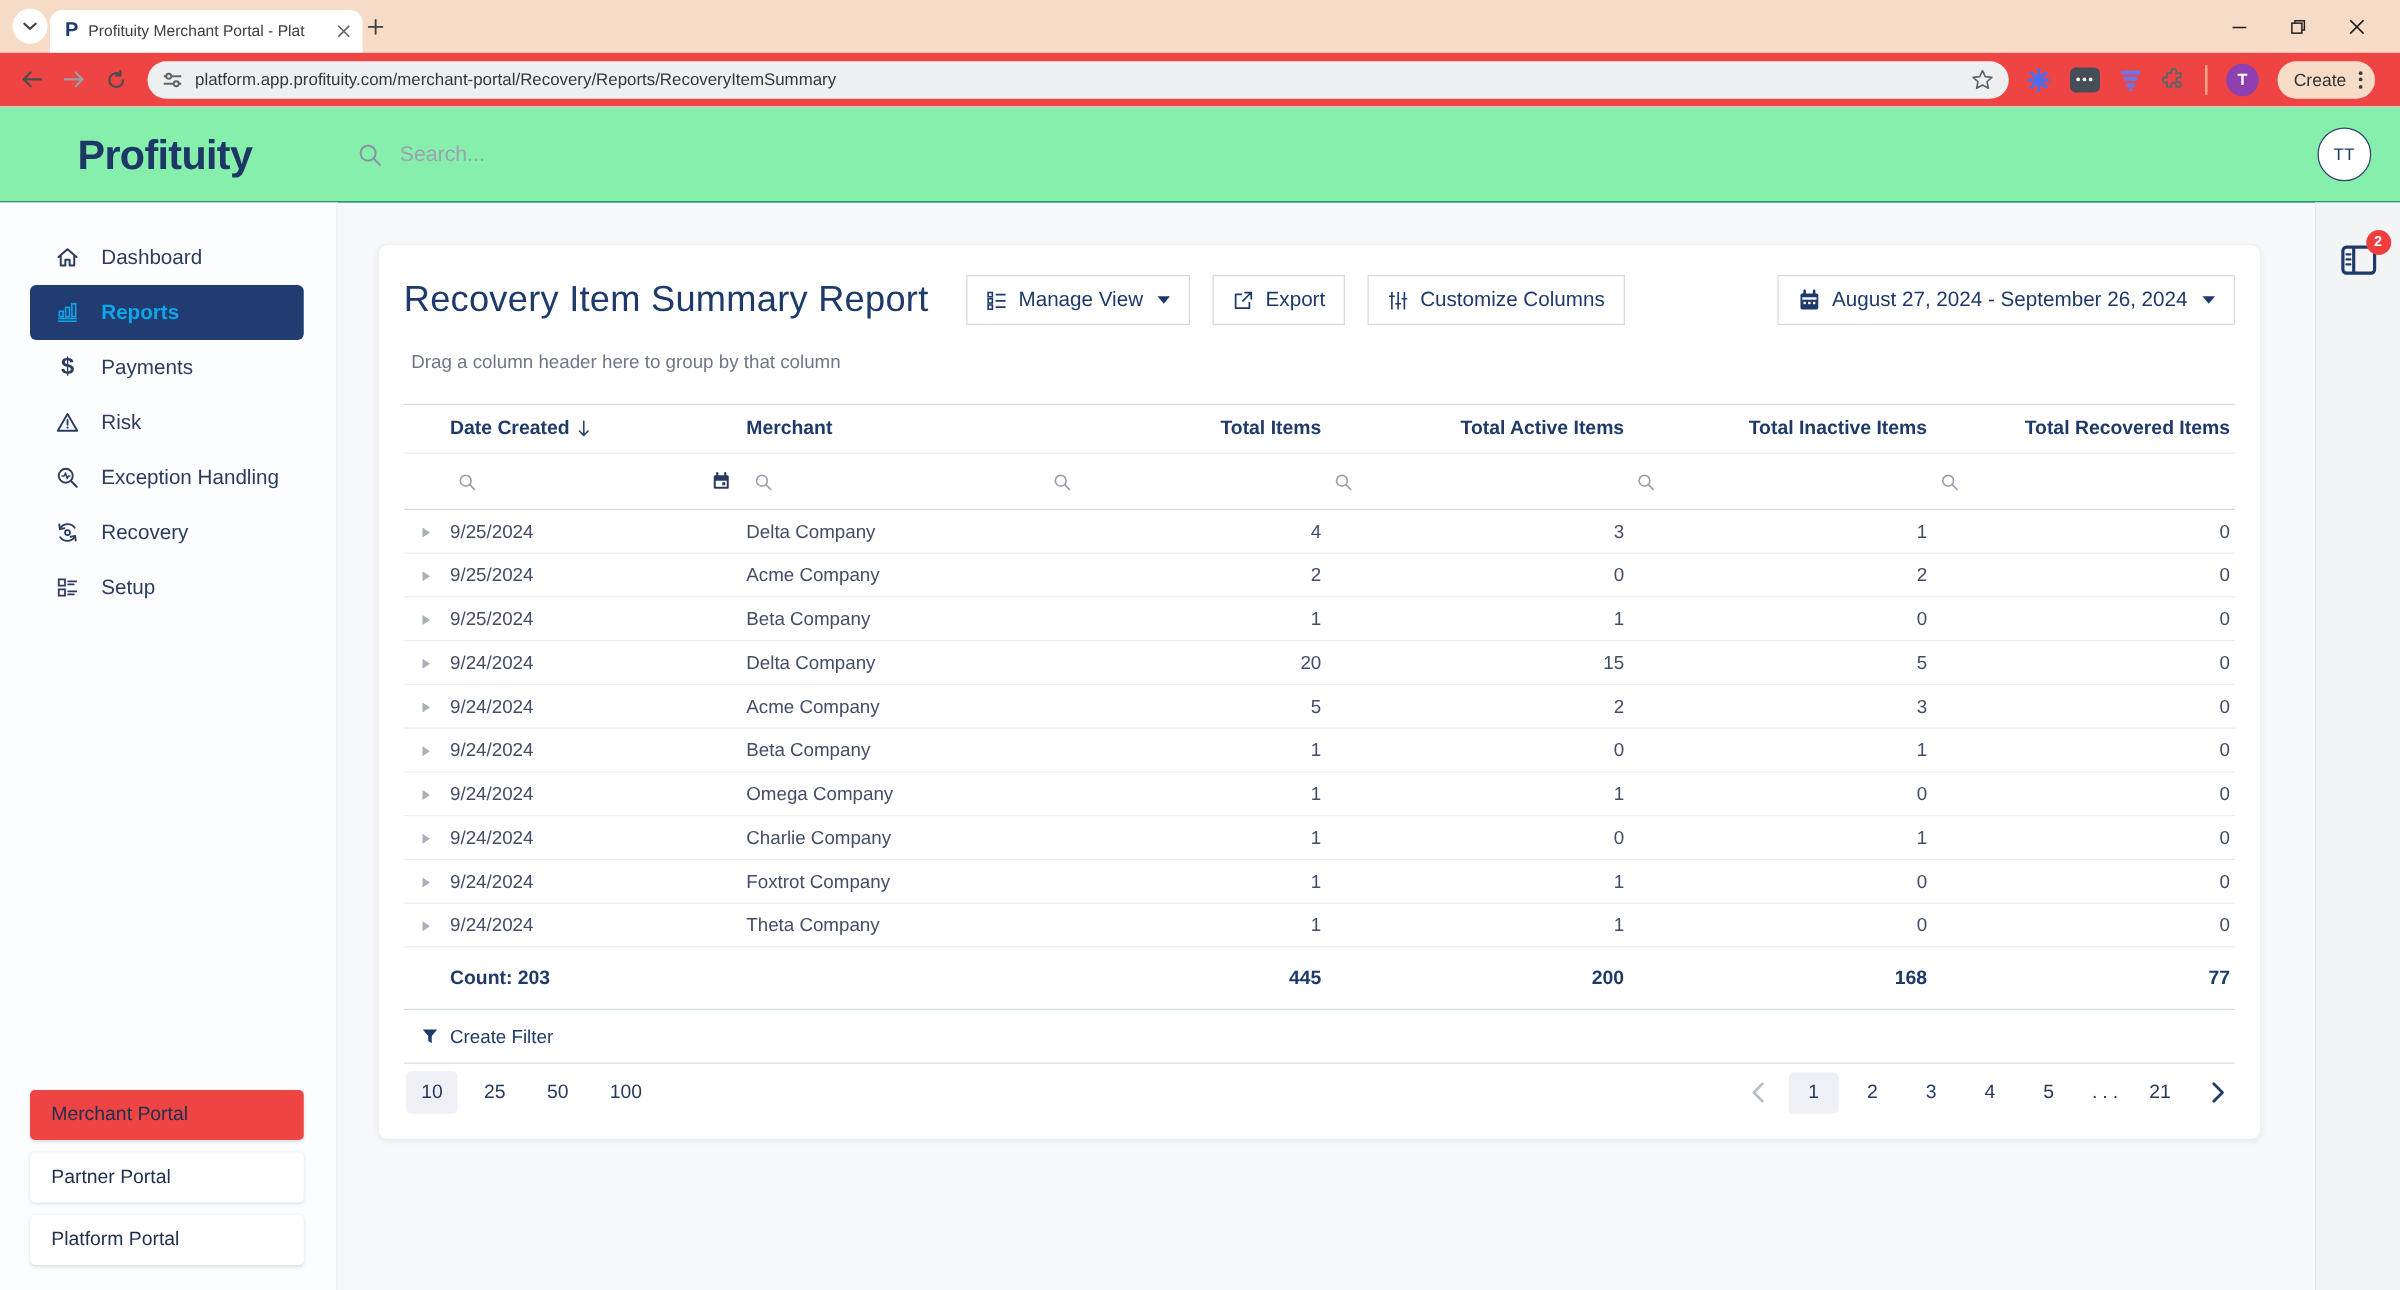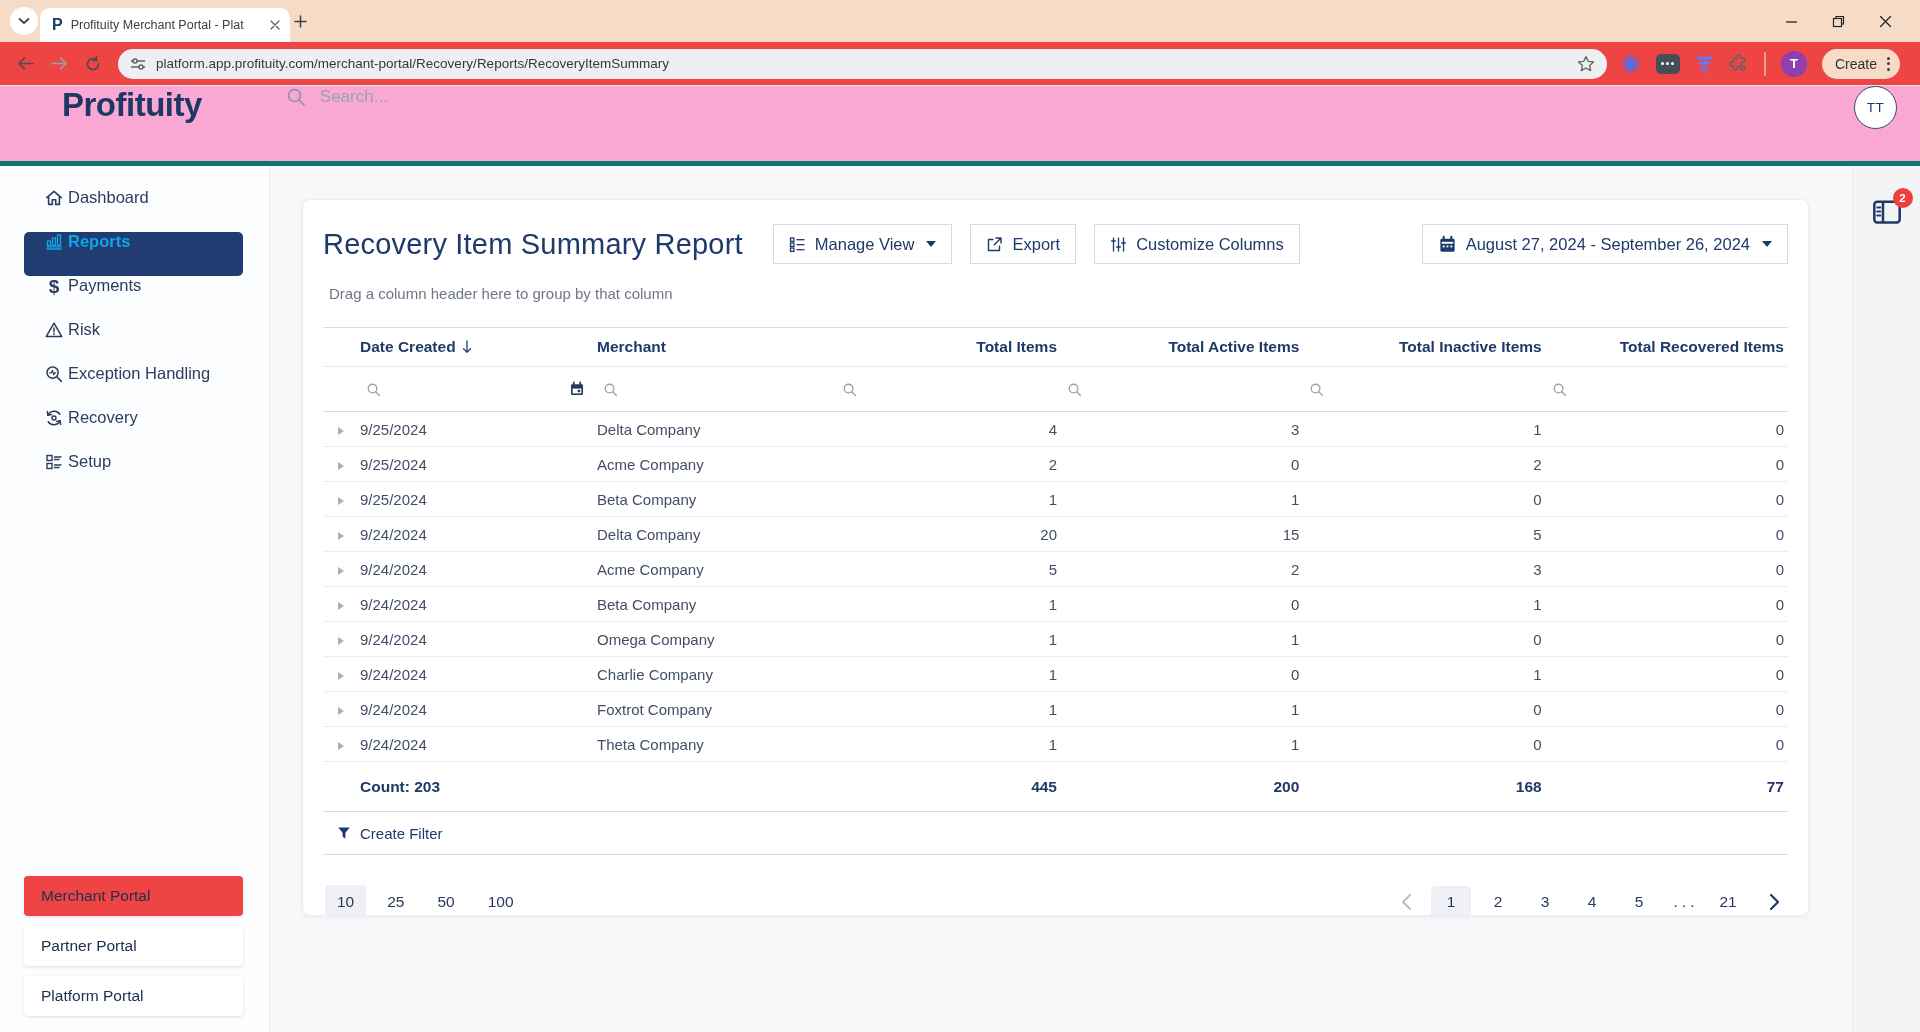--- a/index.html
+++ b/index.html
@@ -31,33 +31,33 @@
   .ext-dark i{width:3px;height:3px;border-radius:50%;background:#fff}
   .orange-divider{width:2px;height:24px;background:#f0a97e;border-radius:1px}
   .profile-badge{width:26px;height:26px;border-radius:50%;background:#8e3fb0;color:#fff;font-size:13px;
                  display:flex;align-items:center;justify-content:center;font-weight:700}
   .error-pill{height:30px;background:#f6dcc6;border-radius:15px;display:flex;align-items:center;
               padding:0 6px 0 13px;font-size:14px;color:#2f3237;gap:6px}
   .dots3{display:flex;flex-direction:column;gap:2.5px;padding:4px}
   .dots3 i{width:3px;height:3px;border-radius:50%;background:#3c4043}
 
   
-  .app-header{height:75px;background:#f9a8d4;display:flex;align-items:flex-start;border-bottom:5px solid #0f766e}
+  .app-header{height:75px;background:#86efac;display:flex;align-items:center;border-bottom:1px solid #0f766e}
   .logo{margin-left:62px;font-size:33px;font-weight:700;color:#1d3766;letter-spacing:-0.5px}
   .search{margin-left:84px;display:flex;align-items:center;gap:12px;flex:1;color:#8a93a3}
   .search input{border:none;outline:none;font-size:17px;color:#333;background:transparent;width:420px}
   .search input::placeholder{color:#9aa3b0}
   .avatar{width:41px;height:41px;border-radius:50%;border:1.5px solid #32476f;color:#1e3a6a;font-size:13.5px;
           display:flex;align-items:center;justify-content:center;margin-right:23px;letter-spacing:.5px;background:#fff}
 
   
   .app-body{display:flex;height:872px}
   .sidebar{width:270px;background:#fcfdfe;border-right:1px solid #e9ebf0;display:flex;flex-direction:column;
            padding-top:22px;box-sizing:border-box;flex:none}
-  .nav-item{height:44px;margin:0 26px 0 24px;display:flex;gap:4px;padding-left:20px;
+  .nav-item{height:44px;margin:0 26px 0 24px;display:flex;align-items:center;gap:17px;padding-left:20px;
             border-radius:5px;color:#2b3c5e;font-size:16.5px}
   .nav-item svg{flex:none}
   .nav-item.active{background:#203c71;color:#0ea5e9;font-weight:700}
   .dollar{width:20px;text-align:center;font-size:19px;font-weight:700}
   .sidebar-spacer{flex:1}
   .portal-btn{height:40px;margin:0 26px 10px 24px;background:#fff;border-radius:4px;
               box-shadow:0 1px 3px rgba(25,39,80,.14);display:flex;align-items:center;padding-left:17px;
               font-size:15.5px;color:#20304f}
   .portal-btn.active{background:#ef4444}
   .portal-btn:last-child{margin-bottom:22px}
@@ -87,21 +87,21 @@
   .tfilter{height:44px;border-bottom:1px solid #d8dce3;color:#98a0ac}
   .fcell{display:flex;align-items:center;padding-left:6px}
   .fcell.between{justify-content:space-between;padding-right:12px}
   .trow{height:34px;border-bottom:1px solid #eaedf1;font-size:15px;color:#424e66}
   .expander{width:0;height:0;border-top:4.5px solid transparent;border-bottom:4.5px solid transparent;
             border-left:6px solid #a9b0ba;margin-left:15px;display:inline-block}
   .tsummary{height:49px;border-bottom:1px solid #d8dce3;font-weight:700;color:#1f3a68;font-size:15.5px}
   .createfilter{height:42px;border-bottom:1px solid #d8dce3;display:flex;align-items:center;gap:9px;
                 padding-left:14px;font-size:15px;color:#1e3a6a}
 
-  .pager{display:flex;align-items:center;margin-top:30px;padding:0 2px}
+  .pager{display:flex;align-items:center;margin-top:6px;padding:0 2px}
   .psize{font-size:15.5px;color:#273a5c;padding:8px 12px;border-radius:4px;margin-right:9px}
   .psize.selected{background:#eef0f6}
   .pages{margin-left:auto;display:flex;align-items:center;gap:7px}
   .page{min-width:30px;height:33px;display:flex;align-items:center;justify-content:center;font-size:15.5px;
         color:#273a5c;border-radius:4px;padding:0 5px}
   .page.current{background:#eef0f6}
   .page.ellipsis{letter-spacing:4px;padding-right:0}
   .pnav{padding:4px 6px;display:flex;align-items:center}
   .pnav.prev{color:#b7bdc8;margin-right:6px}
   .pnav.next{color:#1e3a6a;margin-left:8px}

